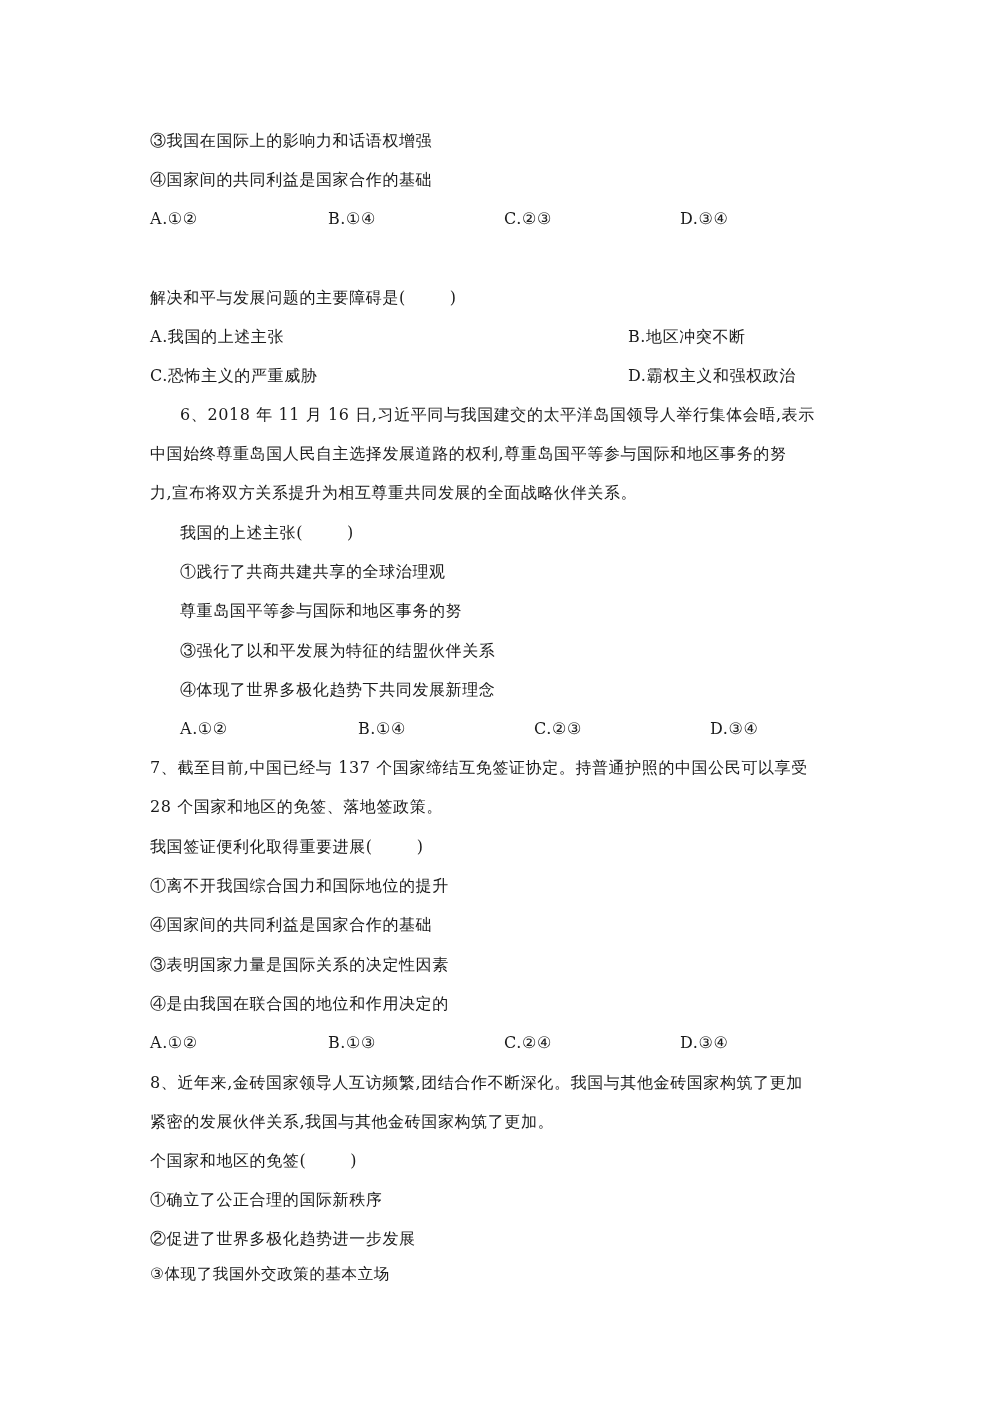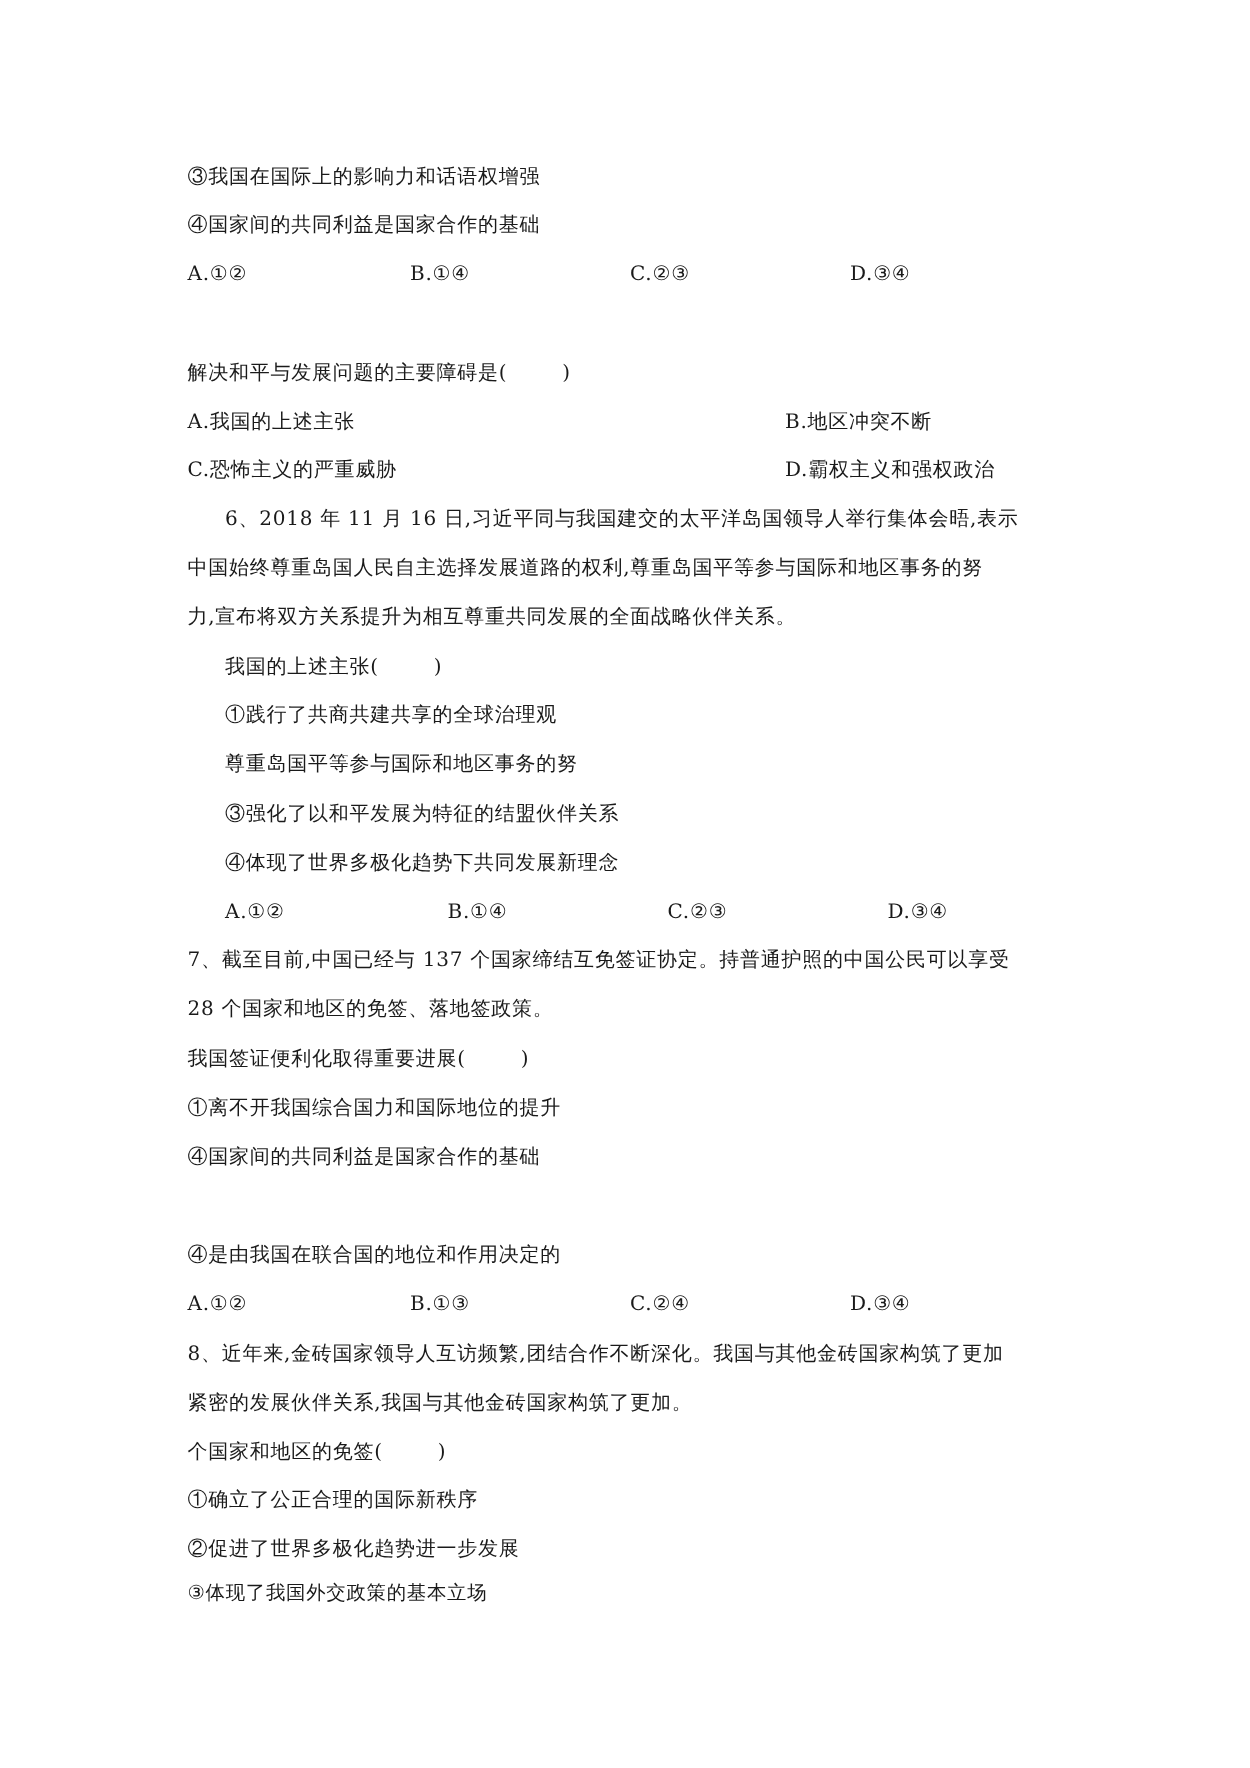--- a/index.html
+++ b/index.html
@@ -79,20 +79,21 @@
     <span class="opt" style="left:530px">D.③④</span>
   </div>
 
   <div class="line" style="top:757px">7、截至目前,中国已经与 137 个国家缔结互免签证协定。持普通护照的中国公民可以享受</div>
   <div class="line" style="top:796px">28 个国家和地区的免签、落地签政策。</div>
   <div class="line" style="top:836px">
     <span>我国签证便利化取得重要进展(</span><span class="paren-gap"></span><span>)</span>
   </div>
   <div class="line" style="top:875px">①离不开我国综合国力和国际地位的提升</div>
   <div class="line" style="top:914px">④国家间的共同利益是国家合作的基础</div>
+  <div class="line" style="top:954px">③表明国家力量是国际关系的决定性因素</div>
   <div class="line" style="top:993px">④是由我国在联合国的地位和作用决定的</div>
   <div class="line" style="top:1032px; width:700px;">
     <span class="opt" style="left:0px">A.①②</span>
     <span class="opt" style="left:178px">B.①③</span>
     <span class="opt" style="left:354px">C.②④</span>
     <span class="opt" style="left:530px">D.③④</span>
   </div>
 
   <div class="line" style="top:1072px">8、近年来,金砖国家领导人互访频繁,团结合作不断深化。我国与其他金砖国家构筑了更加</div>
   <div class="line" style="top:1111px">紧密的发展伙伴关系,我国与其他金砖国家构筑了更加。</div>

